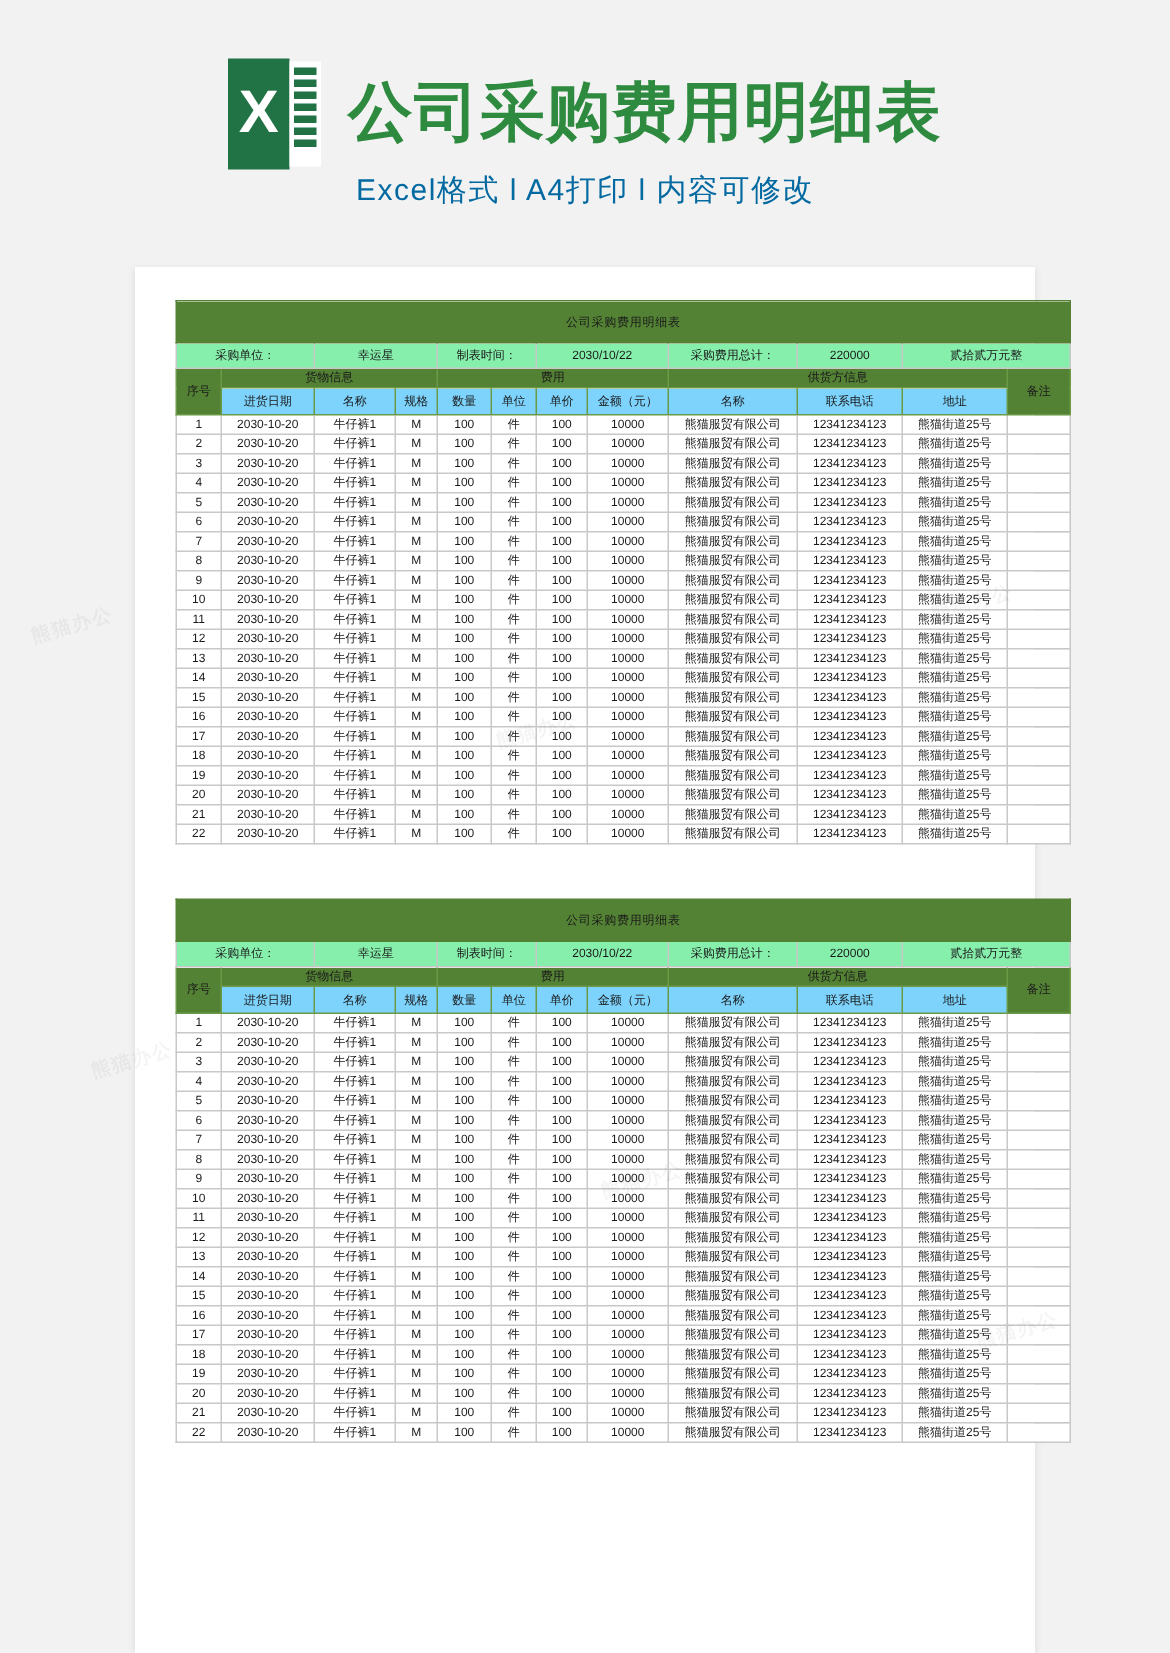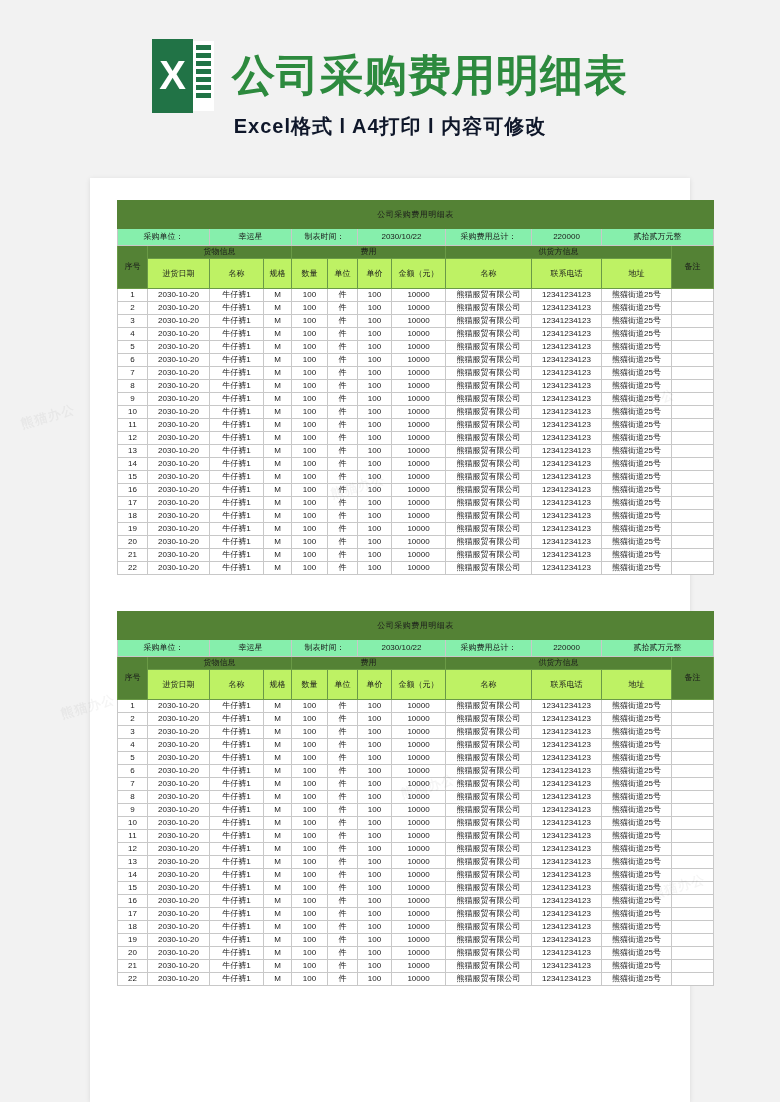--- a/index.html
+++ b/index.html
@@ -49,22 +49,22 @@
   .xlogo-right i {
     display:block; height:5px; background:#217346;
   }
   .banner-title {
     color:#2d8a3e;
     font-size: 43px; font-weight: bold;
     letter-spacing: 1px; line-height: 1;
     white-space: nowrap;
   }
   .banner-sub {
-    color:#0f172a;
-    font-size: 20px; font-weight: bold;
+    color:#0369a1;
+    font-size: 20px; font-weight: normal;
     letter-spacing: 1px; white-space:nowrap;
   }
 
   
   .page {
     position: relative;
     width: 600px; margin: 0 auto;
     background: #ffffff;
     padding: 22px 18px 28px 18px;
     box-shadow: 0 1px 5px rgba(0,0,0,0.10);
@@ -98,22 +98,22 @@
   }
   .info-cell { height: 17px; font-size: 8px; background:#86efac; }
   .info-label { font-weight: bold; }
   .info-red { color:#ff0000; font-weight: bold; }
   .hdr {
     background: #548235; color:#ffffff; font-weight: bold;
     height: 13px; font-size: 8px;
     border: 1px solid #6a9a46 !important;
   }
   .hdr2 {
-    background: #bef264; color:#ffffff; font-weight: bold;
-    height: 30px; font-size: 8px;
+    background: #7dd3fc; color:#ffffff; font-weight: bold;
+    height: 18px; font-size: 8px;
     border: 1px solid #6a9a46 !important;
   }
   td.data { height: 13px; font-size: 8px; background:#ffffff; }
 
   
   .wm {
     position: absolute;
     color: rgba(0,0,0,0.045);
     font-size: 13px; font-weight: bold;
     transform: rotate(-16deg);

